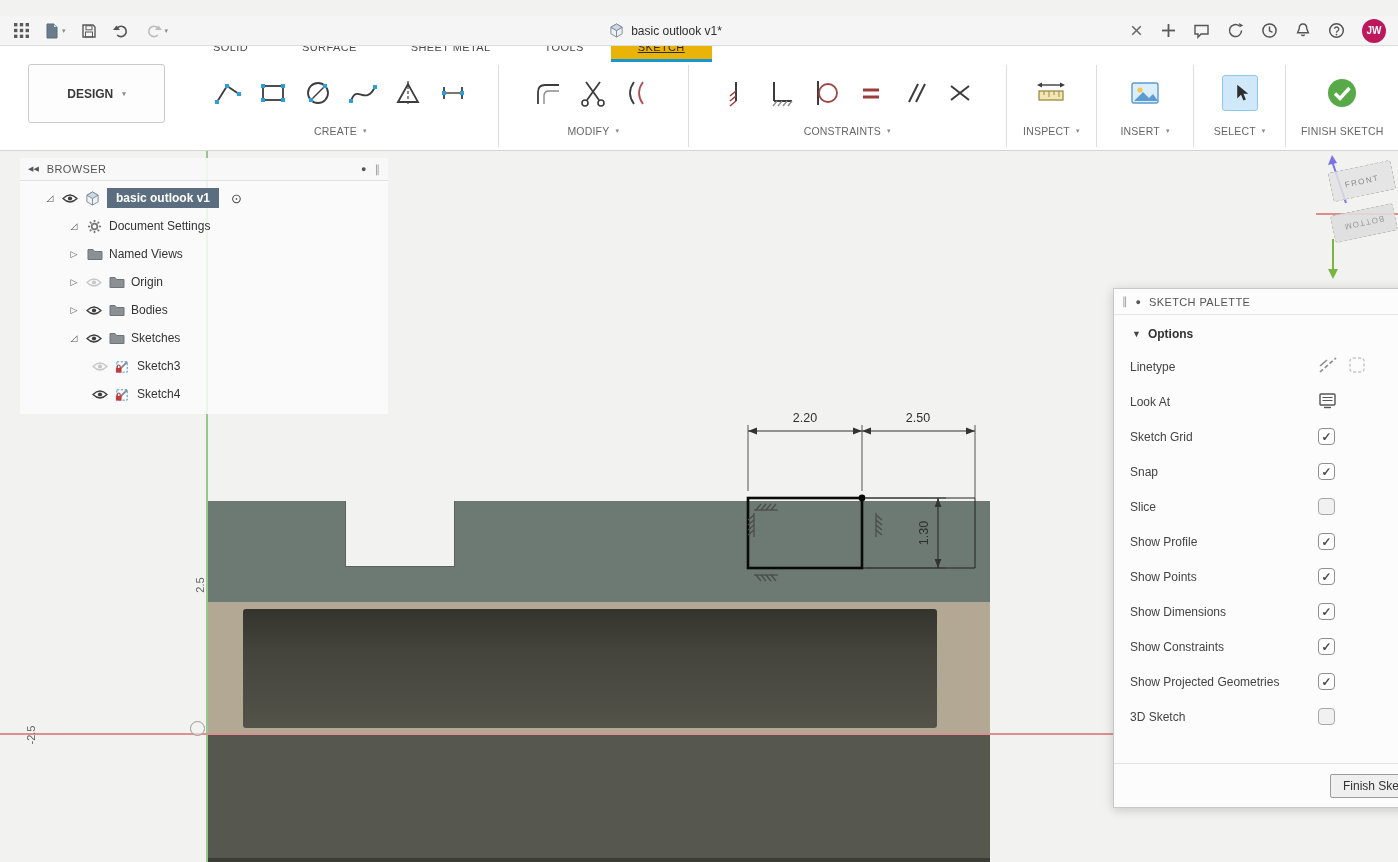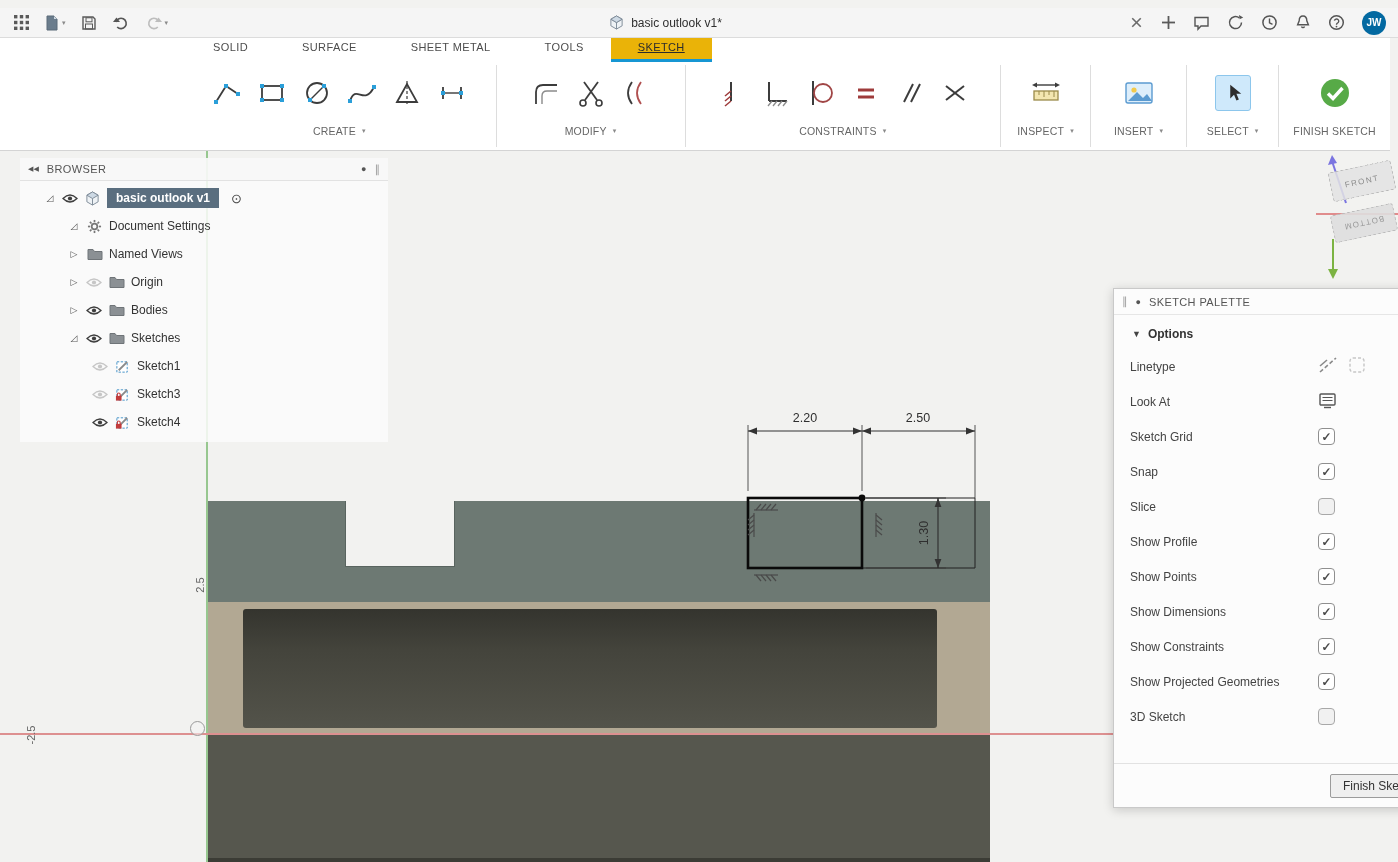--- a/index.html
+++ b/index.html
@@ -1,32 +1,32 @@
 <!DOCTYPE html>
 <html><head>
 <meta charset="utf-8">
 <style>
   * { box-sizing: border-box; margin: 0; padding: 0; }
   html,body { width:1398px; height:862px; overflow:hidden; }
   body { font-family:"Liberation Sans", sans-serif; background:#f2f2f0; position:relative; font-size:12px; color:#333; }
 
   
-  .titlebar { position:absolute; top:8px; left:0; right:0; height:30px; background:#f5f5f5; border-bottom:1px solid #dcdcdc; display:flex; align-items:center; z-index:60; }
+  .titlebar { position:absolute; top:16px; left:0; right:0; height:30px; background:#f5f5f5; border-bottom:1px solid #dcdcdc; display:flex; align-items:center; z-index:60; }
   .tb-left { display:flex; align-items:center; gap:15px; padding:0 14px; }
   .tb-center { flex:1; position:relative; height:100%; display:flex; align-items:center; justify-content:center; gap:7px; }
   .tb-close { position:absolute; right:4px; top:6px; }
   .tb-right { display:flex; align-items:center; gap:17px; padding:0 12px; }
   .ticon { display:inline-flex; align-items:center; justify-content:center; color:#585858; }
   .ticon svg { display:block; }
   .caret { font-size:7px; color:#8a8a8a; margin-left:2px; }
   .doc-title { font-size:12px; color:#2f2f2f; }
-  .avatar { width:24px; height:24px; border-radius:50%; background:#0369a1; color:#fff; font-size:10px; font-weight:bold; display:flex; align-items:center; justify-content:center; }
+  .avatar { width:24px; height:24px; border-radius:50%; background:#be185d; color:#fff; font-size:10px; font-weight:bold; display:flex; align-items:center; justify-content:center; }
 
   
-  .ribbon { position:absolute; top:30px; left:0; right:8px; height:121px; background:#fff; border-bottom:1px solid #d4d4d4; z-index:55; }
+  .ribbon { position:absolute; top:30px; left:0; right:0; height:121px; background:#fff; border-bottom:1px solid #d4d4d4; z-index:55; }
   .rtabs { position:absolute; left:186px; top:5px; display:flex; height:27px; }
   .rtab { padding:0 27px; font-size:11px; color:#4c4c4c; display:flex; align-items:center; letter-spacing:.4px; border-bottom:3px solid transparent; cursor:default; }
   .rtab.active { background:#eab308; border-bottom-color:#1696d3; color:#2c2c2c;text-decoration:underline; }
   .design-btn { position:absolute; left:28px; top:34px; width:137px; height:59px; border:1px solid #c9c9c9; border-radius:3px; background:#fdfdfd; display:flex; align-items:center; justify-content:center; gap:7px; font-size:12px; font-weight:bold; color:#3a3a3a; }
   .toolrow { position:absolute; left:183px; top:33px; right:0; height:86px; display:flex; align-items:stretch; }
   .tgroup { display:flex; flex-direction:column; justify-content:space-between; padding:0 4px; }
   .ticons { display:flex; align-items:center; justify-content:center; gap:5px; height:60px; }
   .glabel { font-size:10.5px; color:#666; display:flex; align-items:center; justify-content:center; gap:4px; padding-bottom:12px; letter-spacing:.2px; white-space:nowrap; }
   .vsep { width:1px; background:#ddd; align-self:center; height:82px; }
   .tool { width:40px; height:44px; display:flex; align-items:center; justify-content:center; }
@@ -191,20 +191,24 @@
 
 <div class="ribbon">
   <div class="rtabs">
     <div class="rtab">SOLID</div>
     <div class="rtab">SURFACE</div>
     <div class="rtab">SHEET METAL</div>
     <div class="rtab">TOOLS</div>
     <div class="rtab active">SKETCH</div>
   </div>
 
+  <div class="design-btn">
+    <span>DESIGN</span>
+    <span class="caret">▾</span>
+  </div>
 
   <div class="toolrow">
 
     <div class="tgroup" style="width:316px">
       <div class="ticons">
         <span class="tool">
             <svg width="32" height="32" viewBox="0 0 32 32">
               <path d="M5 25 L15 9 L27 17" fill="none" stroke="#3c3c3c" stroke-width="1.8"></path>
               <g fill="#2b9fd9">
                 <rect x="3" y="23" width="4" height="4"></rect>
@@ -623,35 +627,20 @@
           </svg>
         </span>
       <span class="nodeicon">
           <svg width="16" height="12" viewBox="0 0 16 12">
             <path d="M1 1.5 h5 l1.5 2 H15 v8 H1 z" fill="#8b9094" stroke="#6f7478"></path>
           </svg>
         </span>
       <span>Sketches</span>
     </div>
 
-    <div class="brow" style="padding-left:72px">
-      <span class="eye off">
-          <svg width="16" height="11" viewBox="0 0 16 11">
-            <path d="M1 5.5 Q8 -1.5 15 5.5 Q8 12.5 1 5.5 Z" fill="none" stroke="currentColor" stroke-width="1.3"></path>
-            <circle cx="8" cy="5.5" r="2.1" fill="currentColor"></circle>
-          </svg>
-        </span>
-      <span class="nodeicon">
-          <svg width="15" height="15" viewBox="0 0 16 16">
-            <rect x="2" y="3" width="11" height="11" fill="#fff" stroke="#3f8fc6" stroke-dasharray="2.5 1.6"></rect>
-            <line x1="4" y1="12" x2="13" y2="3" stroke="#8a8a8a" stroke-width="2"></line>
-          </svg>
-        </span>
-      <span>Sketch1</span>
-    </div>
 
 
     <div class="brow" style="padding-left:72px">
       <span class="eye off">
           <svg width="16" height="11" viewBox="0 0 16 11">
             <path d="M1 5.5 Q8 -1.5 15 5.5 Q8 12.5 1 5.5 Z" fill="none" stroke="currentColor" stroke-width="1.3"></path>
             <circle cx="8" cy="5.5" r="2.1" fill="currentColor"></circle>
           </svg>
         </span>
       <span class="nodeicon">

